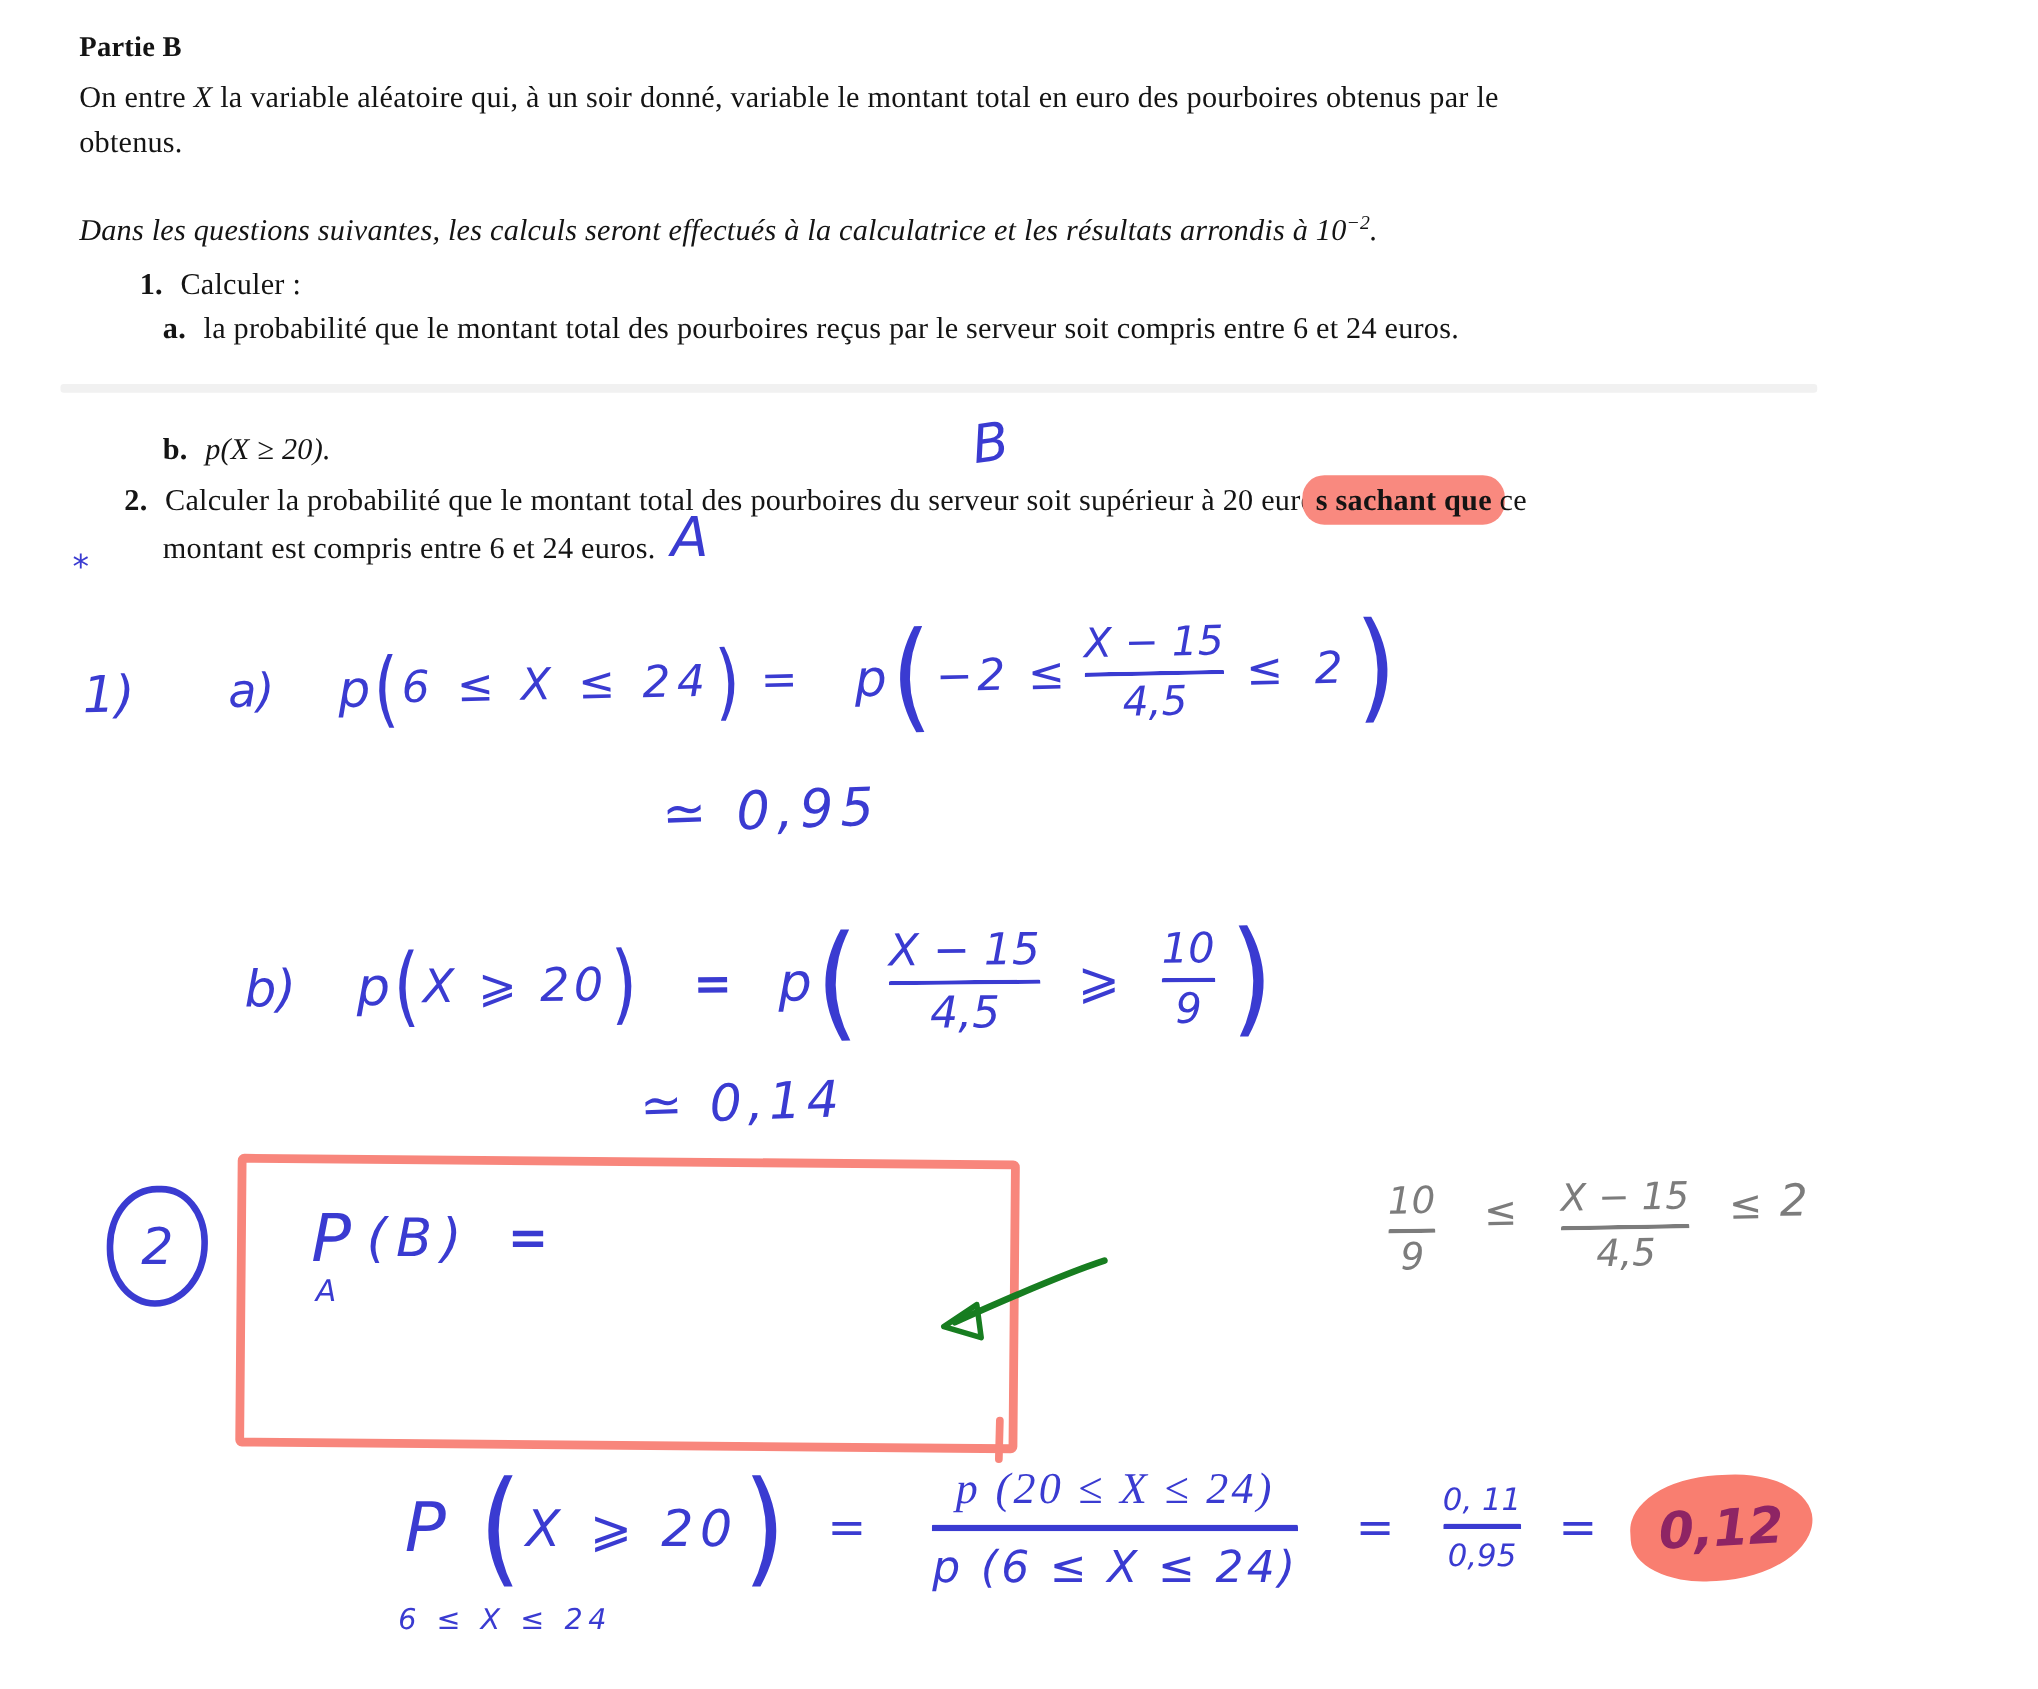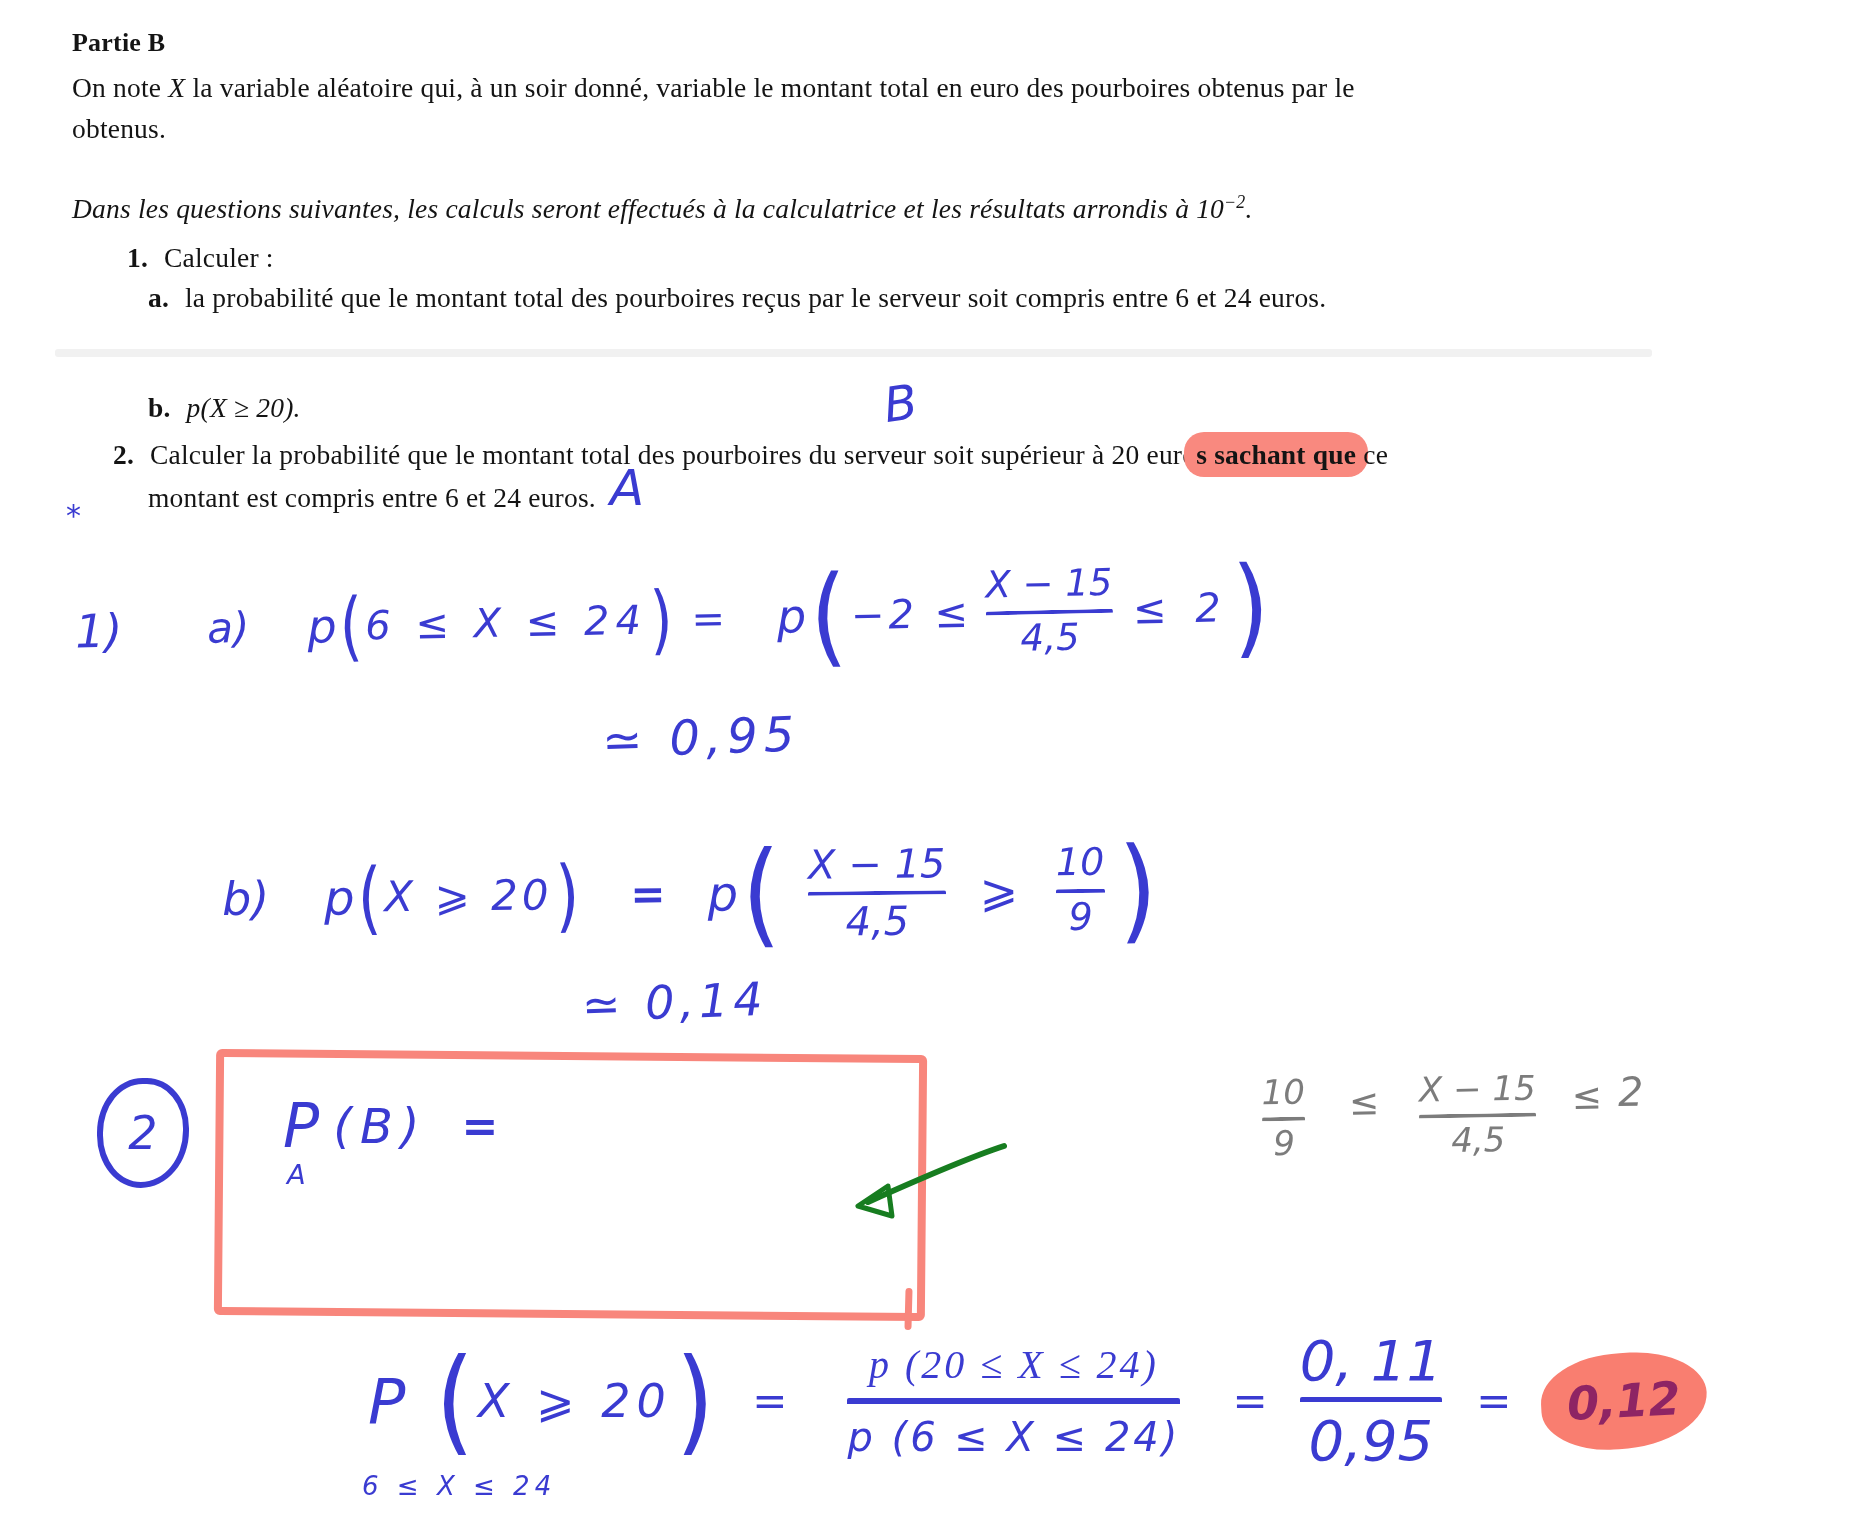--- a/index.html
+++ b/index.html
@@ -38,21 +38,21 @@
   sup{font-size:.65em;}
 </style>
 </head>
 <body>
 
 <div class="page">
 
   <div class="print title" style="left:72px;top:26px;">Partie B</div>
 
   <div class="print" style="left:72px;top:70px;">
-    <span>On note </span><span class="var">X</span><span> la variable aléatoire qui, à un soir donné, variable le montant total en euro des pourboires obtenus par le</span>
+    <span>On entre </span><span class="var">X</span><span> la variable aléatoire qui, à un soir donné, variable le montant total en euro des pourboires obtenus par le</span>
   </div>
   <div class="print" style="left:72px;top:111px;">
     <span>obtenus.</span>
   </div>
   <div class="print it" style="left:72px;top:191px;text-align:center;">
     <span>Dans les questions suivantes, les calculs seront effectués à la calculatrice et les résultats arrondis à </span><span>10</span><sup>−2</sup><span>.</span>
   </div>
 
   <div class="print" style="left:127px;top:240px;">
     <span class="numlbl">1.</span><span>Calculer :</span>
@@ -176,21 +176,21 @@
     </span>
     <span class="bp2" style="margin-left:26px;">(</span>
     <span style="letter-spacing:6px;font-size:46px;">X ⩾ 20</span>
     <span class="bp2">)</span>
     <span style="margin-left:34px;">=</span>
     <span class="frac" style="margin-left:60px;font-size:40px;">
       <span class="num" style="letter-spacing:3px;padding:0 10px 6px;font-family:Liberation Serif, serif;">p (20 ≤ X ≤ 24)</span>
       <span class="den" style="letter-spacing:3px;border-top-width:6px;padding-top:12px;">p (6 ≤ X ≤ 24)</span>
     </span>
     <span style="margin-left:52px;">=</span>
-    <span class="frac" style="margin-left:32px;font-size:56px;">
+    <span class="frac" style="margin-left:44px;font-size:28px;">
       <span class="num">0, 11</span>
       <span class="den" style="border-top-width:5px;padding-top:10px;">0,95</span>
     </span>
     <span style="margin-left:34px;">=</span>
     <span class="blob" style="margin-left:30px;font-size:46px;">
       <span>0,12</span>
     </span>
   </div>
 
 </div>

